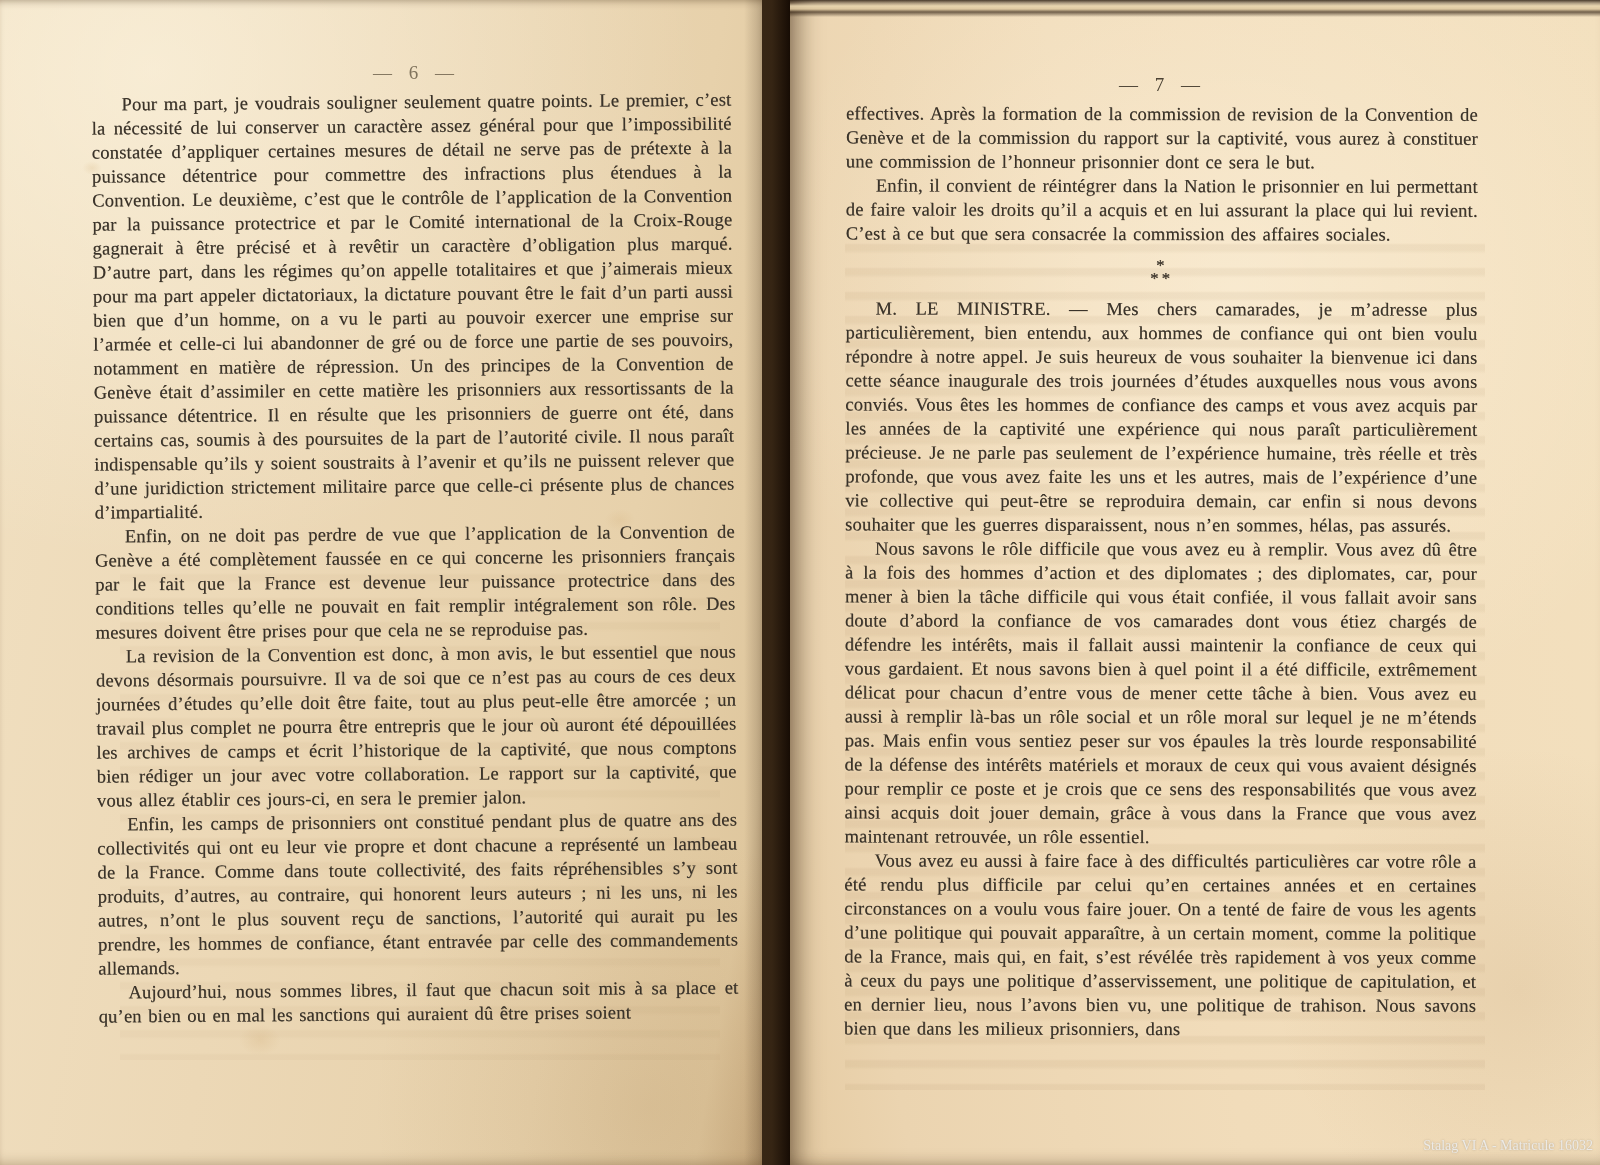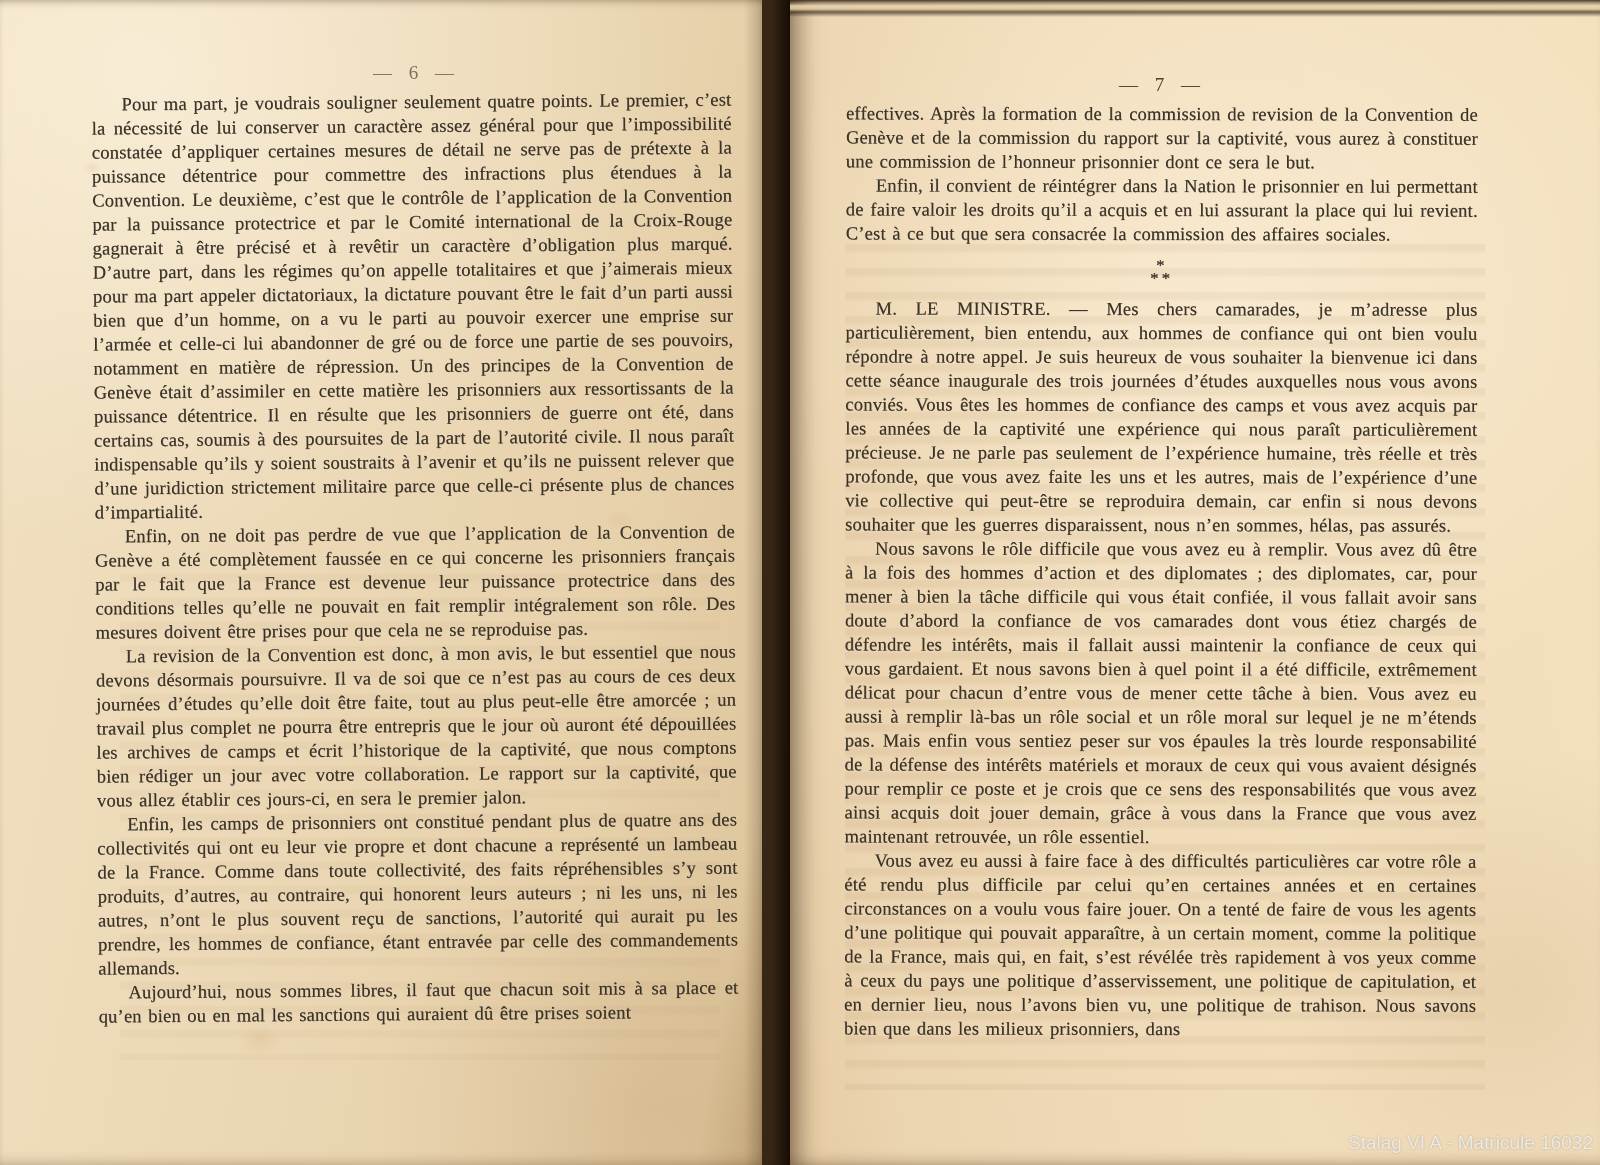--- a/index.html
+++ b/index.html
@@ -80,22 +80,22 @@
   .page-right .page-body{left:55px;top:102px;width:632px;transform:rotate(0.12deg);}
   .para{margin:0;}
   .para.indent{text-indent:30px;}
   .asterism{
     text-align:center;font-size:17px;line-height:13px;
     letter-spacing:3px;margin:13px 0 12px;color:#3a332a;text-indent:0;
   }
   
   .watermark{
     position:absolute;right:7px;bottom:11px;
-    font-family:Liberation Sans, sans-serif;
-    font-size:19px;color:#eceae6;
+    font-family:Liberation Serif, serif;
+    font-size:14px;color:#eceae6;
     text-shadow:0 0 2px rgba(110,100,88,0.45);
   }
 </style>
 </head>
 <body>
 
 <div class="scan">
 
   <section class="page page-left">
     <div class="page-header">— 6 —</div>

